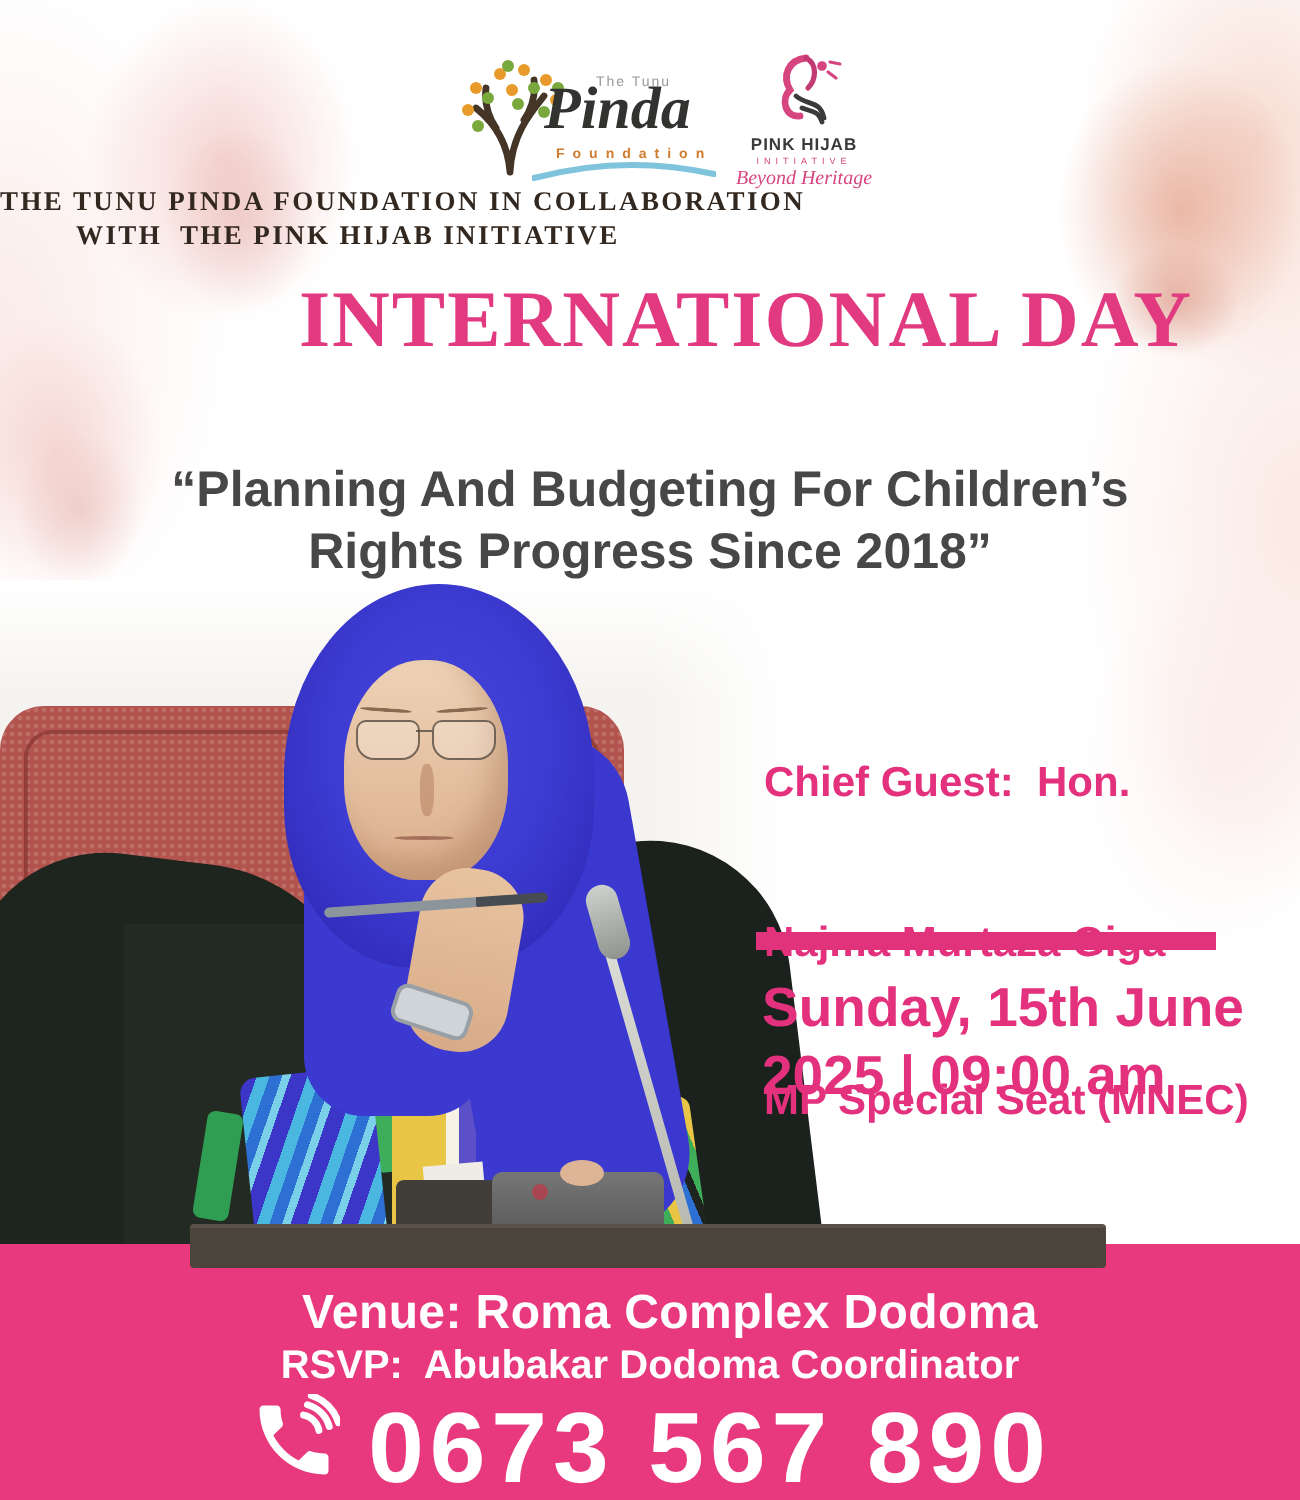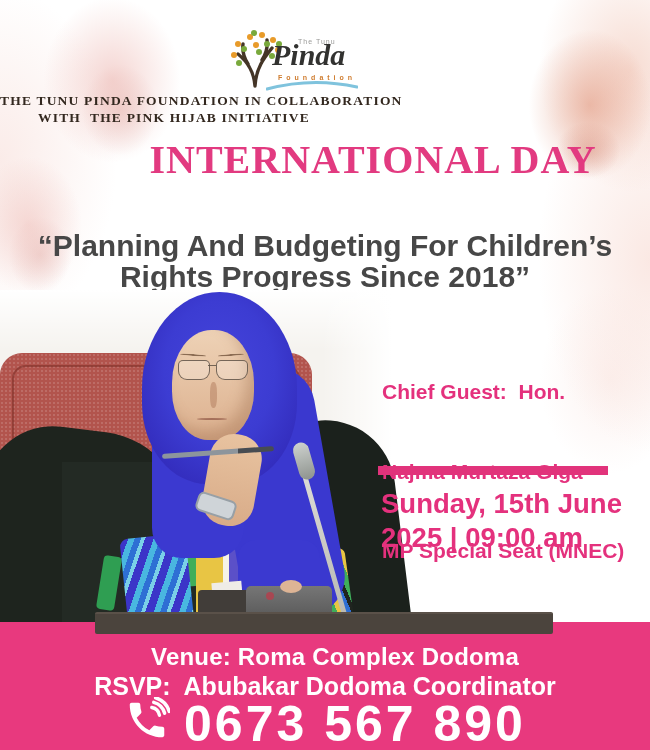--- a/index.html
+++ b/index.html
@@ -43,21 +43,21 @@
   
   .collab{position:absolute;left:0;top:93px;width:650px;
     font-family:"Liberation Serif",serif;font-weight:bold;color:#33281f;
     font-size:13.5px;line-height:16.5px;letter-spacing:1.2px;}
   
   .title{position:absolute;left:0;top:137px;width:650px;text-align:center;
     font-family:"Liberation Serif",serif;font-weight:bold;color:#e23a80;
     font-size:40px;line-height:45px;letter-spacing:1px;margin-left:48px;}
   
   .theme{position:absolute;left:0;top:230px;width:650px;text-align:center;
-    font-weight:bold;color:#474747;font-size:30px;line-height:31px;}
+    font-weight:bold;color:#474747;font-size:25px;line-height:31px;}
   
   .photo{position:absolute;left:0;top:290px;width:392px;height:342px;}
   .photo .pbg{position:absolute;inset:0;background:#f5f3ef;}
   .photo .pbg-fade-r{position:absolute;right:0;top:0;width:70px;height:100%;background:linear-gradient(to right,rgba(255,255,255,0),#ffffff);}
   .photo .pbg-fade-t{position:absolute;left:0;top:0;width:100%;height:60px;background:linear-gradient(#ffffff,rgba(255,255,255,0));}
   .chair{position:absolute;left:0;top:63px;width:312px;height:279px;border-radius:22px 22px 0 0;
     background:#b2544d;
     background-image:radial-gradient(rgba(255,255,255,.14) 1px, transparent 1.4px);background-size:4px 4px;}
   .chair-stitch{position:absolute;left:12px;top:12px;right:12px;bottom:0;
     border:2px solid rgba(122,44,38,.55);border-bottom:none;border-radius:14px 14px 0 0;}
@@ -103,21 +103,21 @@
   
   .chief{position:absolute;left:382px;top:326px;width:268px;
     font-weight:bold;color:#e4317d;font-size:21px;line-height:26.5px;white-space:pre-wrap;}
   .divider{position:absolute;left:378px;top:466px;width:230px;height:9px;background:#e1337b;}
   .datetime{position:absolute;left:381px;top:487px;width:269px;
     font-weight:bold;color:#e4317d;font-size:27.5px;line-height:34px;}
   
   .banner{position:absolute;left:0;top:622px;width:650px;height:128px;background:#e8397e;}
   .desk{position:absolute;left:95px;top:612px;width:458px;height:20px;background:#4b443d;border-top:2px solid #5a5149;border-radius:2px;}
   .venue{position:absolute;left:10px;top:643px;width:650px;text-align:center;color:#ffffff;font-weight:bold;font-size:24px;letter-spacing:.2px;}
-  .rsvp{position:absolute;left:0;top:672px;width:650px;text-align:center;color:#ffffff;font-weight:bold;font-size:25px;white-space:pre-wrap;}
+  .rsvp{position:absolute;left:0;top:672px;width:650px;text-align:center;color:#ffffff;font-weight:bold;font-size:20px;white-space:pre-wrap;}
   .phone-row{position:absolute;left:0;top:697px;width:650px;display:flex;justify-content:center;align-items:flex-start;gap:14px;}
   .phone-num{color:#ffffff;font-weight:bold;font-size:50px;line-height:54px;letter-spacing:3px;}
 </style>
 </head>
 <body>
 
 <div class="poster">
   <div class="bg-left"></div>
   <div class="bg-right"></div>
 
@@ -144,20 +144,32 @@
       </g>
     </svg>
     <span class="pinda-pretext">The Tunu</span>
     <span class="pinda-name">Pinda</span>
     <span class="pinda-sub">Foundation</span>
     <svg class="pinda-swoosh" width="92" height="12" viewBox="0 0 92 12">
       <path d="M1 9 Q46 -3 91 7" stroke="#7fc3dd" stroke-width="3" fill="none" stroke-linecap="round"></path>
     </svg>
   </div>
 
+  <div class="ph-logo">
+    <svg class="ph-figure" width="42" height="40" viewBox="0 0 42 40">
+      <path d="M22 3 C13 4 10 12 14 19 C9 24 12 33 19 32" stroke="#d6457f" stroke-width="3.4" fill="none" stroke-linecap="round"></path>
+      <path d="M22 3 C28 6 27 14 23 18" stroke="#c23a72" stroke-width="2.6" fill="none" stroke-linecap="round"></path>
+      <path d="M17 22 C23 27 29 24 31 33 M20 28 C25 30 28 29 30 35" stroke="#3a3a3a" stroke-width="2.4" fill="none" stroke-linecap="round"></path>
+      <circle cx="30" cy="7" r="2.4" fill="#d6457f"></circle>
+      <path d="M33 10 l4 3 M34 5 l5 1" stroke="#d6457f" stroke-width="1.6" stroke-linecap="round"></path>
+    </svg>
+    <div class="ph-name">PINK HIJAB</div>
+    <div class="ph-sub">INITIATIVE</div>
+    <div class="ph-tagline">Beyond Heritage</div>
+  </div>
 
   <div class="collab">
     <div>THE TUNU PINDA FOUNDATION IN COLLABORATION</div>
     <div style="white-space:pre-wrap;padding-left:38px;">WITH  THE PINK HIJAB INITIATIVE</div>
   </div>
 
   <div class="title">
     <div>INTERNATIONAL DAY</div>
   </div>
 

